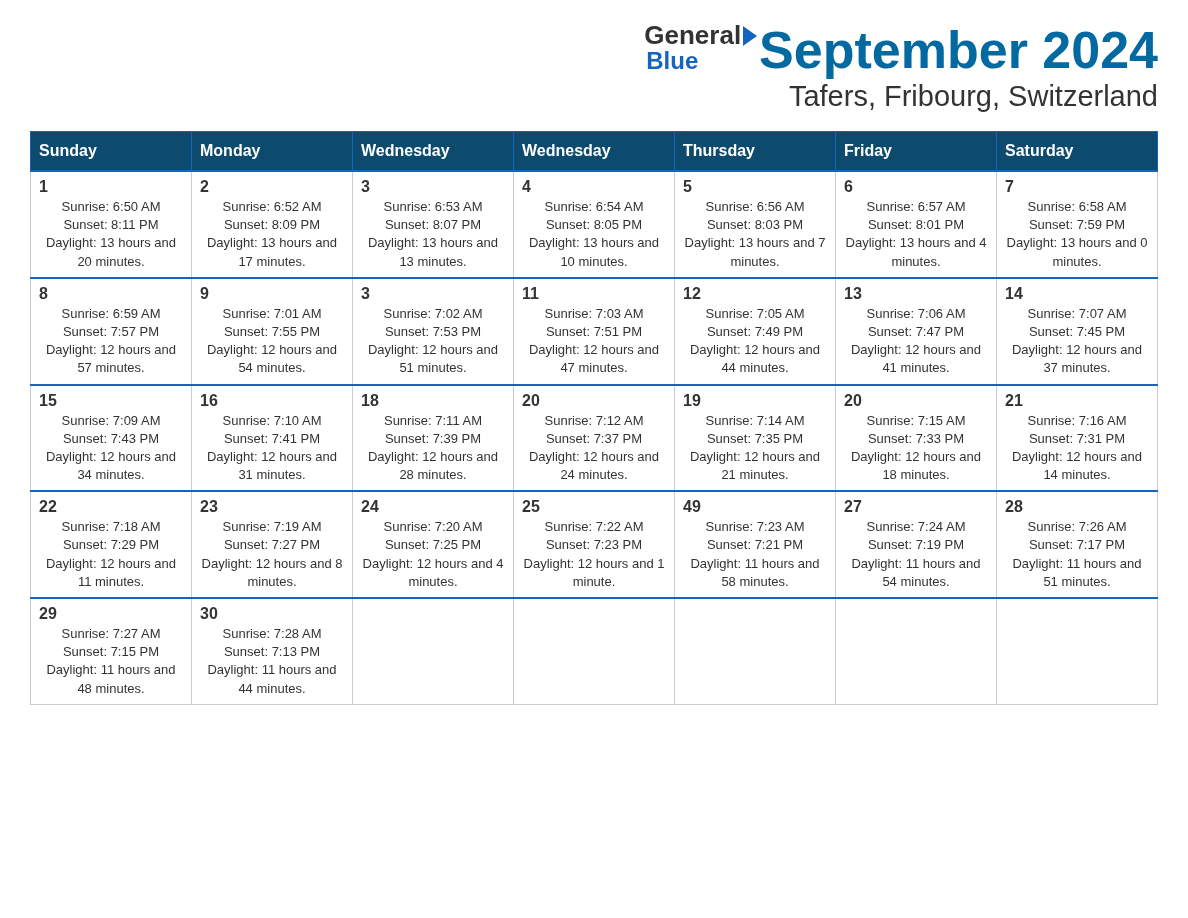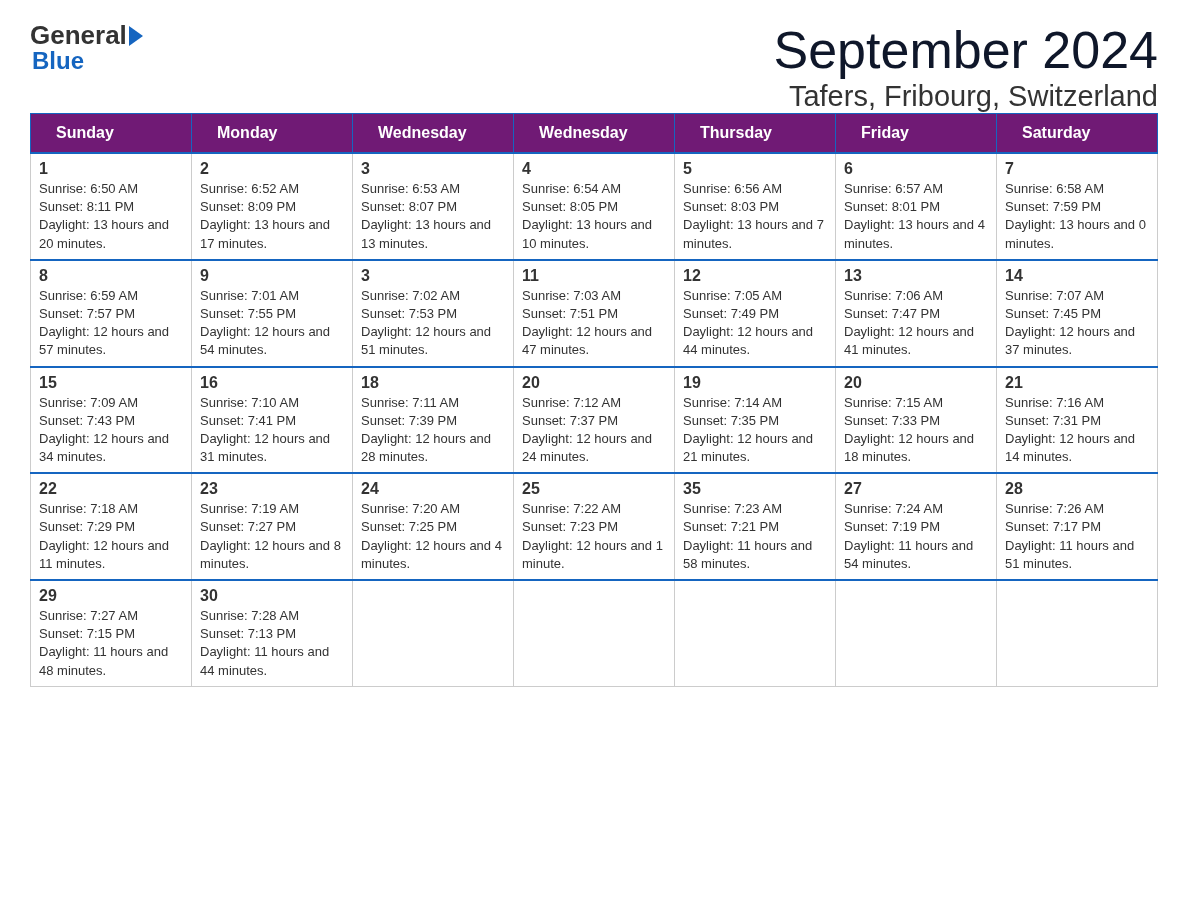--- a/index.html
+++ b/index.html
@@ -6,22 +6,23 @@
     body {
       font-family: Arial, sans-serif;
       background: #fff;
       color: #333;
       width: 1188px;
       min-height: 918px;
       padding: 20px 30px;
     }
     .header {
       display: flex;
-      justify-content: space-between;
+      justify-content: flex-end;
       align-items: flex-start;
+      margin-bottom: 18px;
     }
     .logo {
       display: flex;
       flex-direction: column;
       align-items: flex-start;
     }
     .logo-text {
       display: flex;
       align-items: center;
       font-size: 26px;
@@ -42,35 +43,35 @@
       font-size: 24px;
       font-weight: bold;
       margin-top: -4px;
       margin-left: 2px;
     }
     .title-block {
       text-align: right;
     }
     .title-month {
       font-size: 52px;
-      font-weight: normal;
-      color: #0f172a;
+      font-weight: bold;
+      color: #0369a1;
     }
     .title-location {
       font-size: 29px;
       color: #333;
     }
     .calendar {
       width: 100%;
       border-collapse: collapse;
     }
     .calendar thead th {
-      background: #701a75;
+      background: #0c4a6e;
       color: #fff;
-      padding: 10px 25px;
+      padding: 10px 8px;
       text-align: left;
       font-size: 16px;
       border: 1px solid #1565c0;
     }
     .calendar tbody td {
       vertical-align: top;
       padding: 6px 8px;
       font-size: 13px;
       border: 1px solid #ccc;
       width: 14.28%;
@@ -85,20 +86,21 @@
     .day-number {
       font-size: 16px;
       font-weight: bold;
       display: block;
       margin-bottom: 2px;
     }
     .day-info {
       font-size: 13px;
       line-height: 1.4;
       color: #333;
+      text-align: center;
     }
     .empty-cell {
       background: #fff;
     }
   </style>
 </head>
 <body>
 
 <div class="header">
   <div class="logo">
@@ -328,21 +330,21 @@
         </td>
         <td>
           <span class="day-number">25</span>
           <div class="day-info">
             Sunrise: 7:22 AM<br>
             Sunset: 7:23 PM<br>
             Daylight: 12 hours and 1 minute.
           </div>
         </td>
         <td>
-          <span class="day-number">35</span>
+          <span class="day-number">49</span>
           <div class="day-info">
             Sunrise: 7:23 AM<br>
             Sunset: 7:21 PM<br>
             Daylight: 11 hours and 58 minutes.
           </div>
         </td>
         <td>
           <span class="day-number">27</span>
           <div class="day-info">
             Sunrise: 7:24 AM<br>

